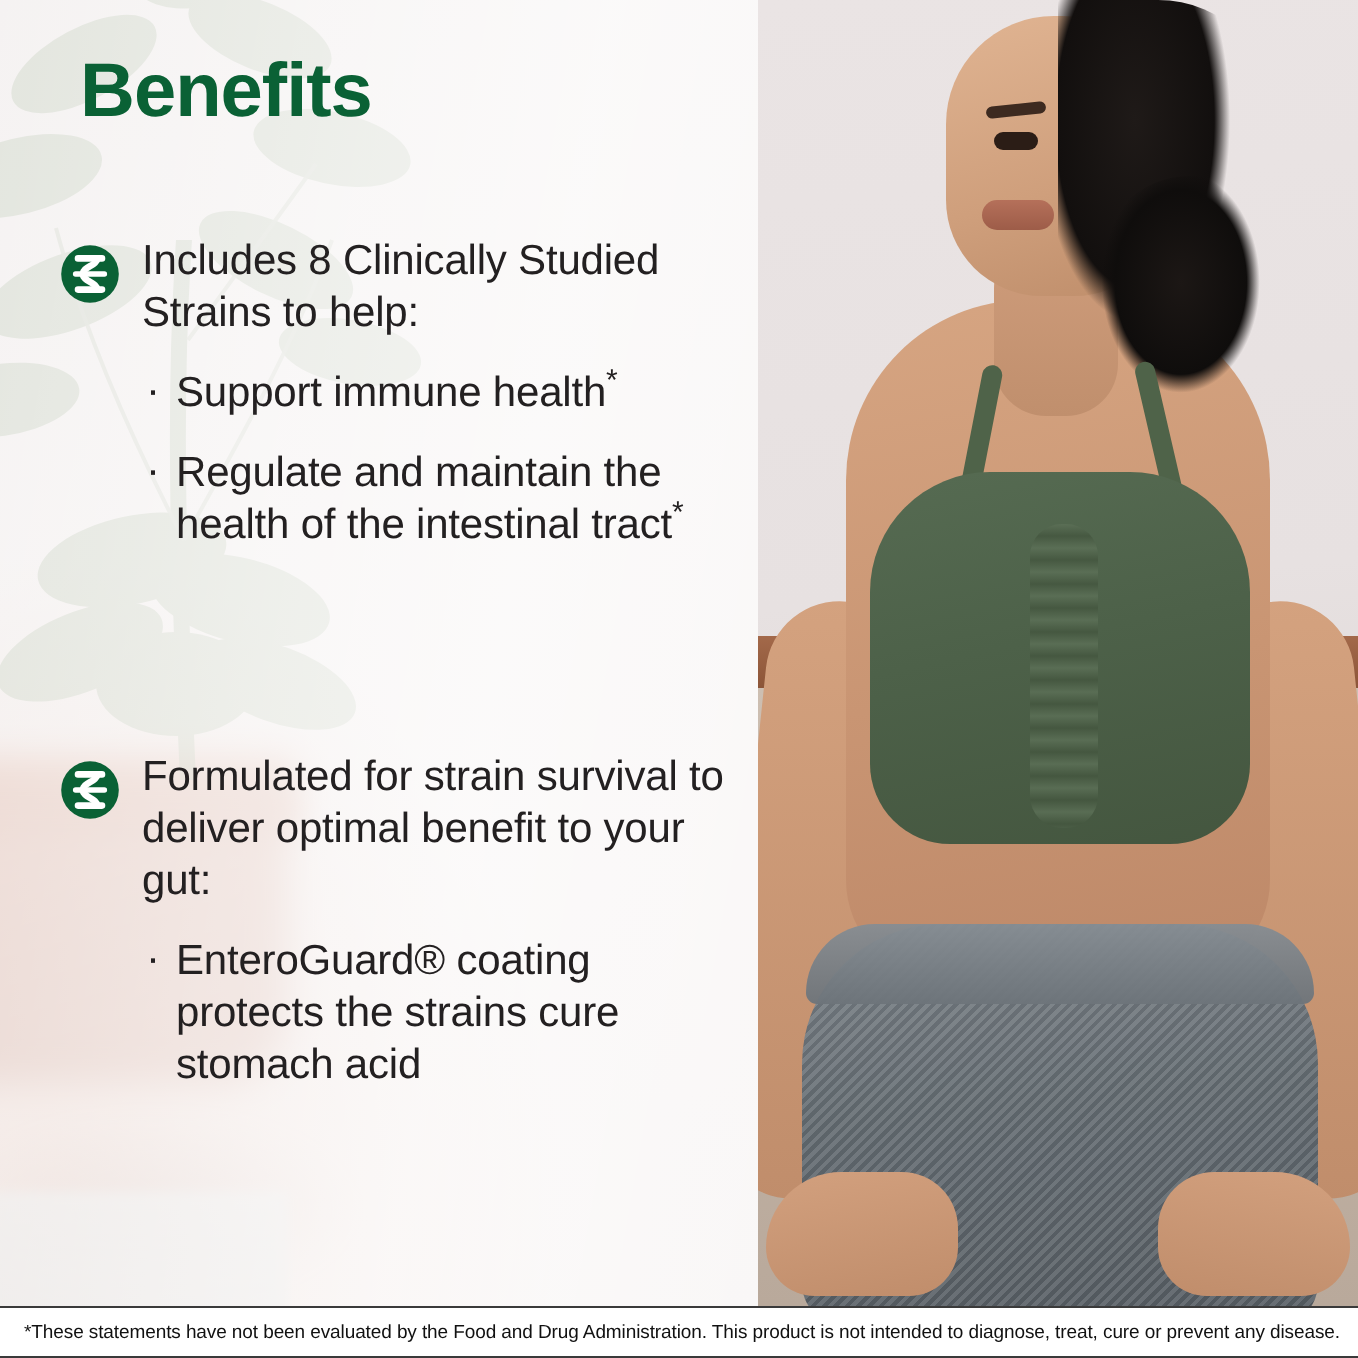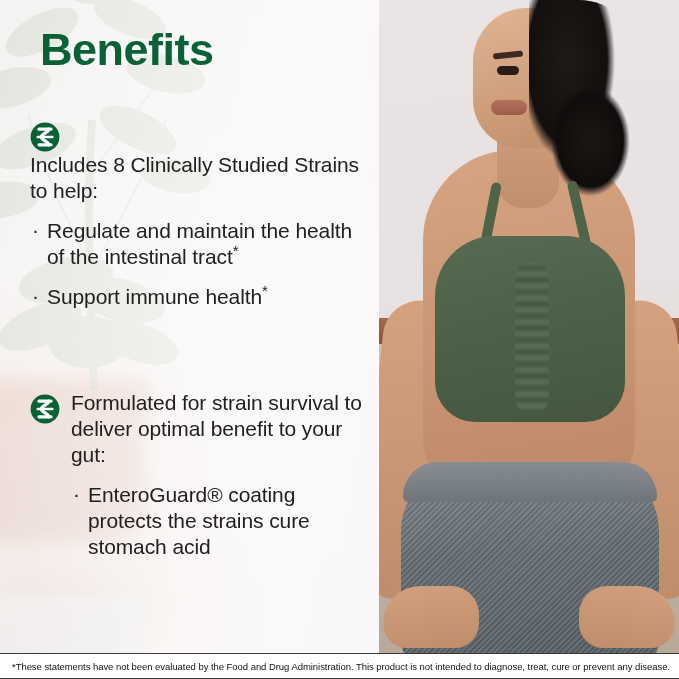--- a/index.html
+++ b/index.html
@@ -100,25 +100,25 @@
   .legging-tex{position:absolute;inset:0;background:repeating-linear-gradient(135deg, rgba(255,255,255,.10) 0 2px, rgba(0,0,0,.06) 2px 4px);border-radius:70px 70px 20px 20px;}
   .waistband{position:absolute;left:24px;top:462px;width:254px;height:40px;background:linear-gradient(180deg,#868d93,#6d747a);border-radius:50px 50px 8px 8px;opacity:.95;}
   .hand-l{position:absolute;left:4px;top:586px;width:96px;height:62px;background:linear-gradient(170deg,#d2a07e,#c08d6b);border-radius:40px 30px 26px 26px;}
   .hand-r{position:absolute;left:200px;top:586px;width:96px;height:62px;background:linear-gradient(190deg,#d2a07e,#c08d6b);border-radius:30px 40px 26px 26px;}
   .arm-l{position:absolute;left:-8px;top:300px;width:74px;height:300px;background:linear-gradient(175deg,#d4a27f,#c08d6b);border-radius:40px;transform:rotate(6deg);}
   .arm-r{position:absolute;left:236px;top:300px;width:74px;height:300px;background:linear-gradient(185deg,#d4a27f,#c08d6b);border-radius:40px;transform:rotate(-6deg);}
 
   
   .title{
     position:absolute;left:40px;top:27px;
-    font-size:45px;font-weight:bold;letter-spacing:-.5px;line-height:1;
+    font-size:38px;font-weight:bold;letter-spacing:-.5px;line-height:1;
   }
   .block{position:absolute;display:flex;align-items:flex-start;}
-  .blk1{left:30px;top:118px;width:340px;flex-direction:column;}
-  .blk2{left:30px;top:390px;width:340px;}
+  .blk1{left:30px;top:118px;width:340px;}
+  .blk2{left:30px;top:376px;width:340px;}
   .gut-icon{flex:0 0 auto;width:30px;height:30px;margin-right:11px;margin-top:4px;}
   .gut-icon svg{display:block;width:30px;height:30px;}
   .blk-body{flex:1 1 auto;}
   .lead{
     font-size:21px;line-height:26px;color:#232021;font-weight:400;
     margin:0;letter-spacing:-.1px;
   }
   ul.bullets{list-style:none;margin:14px 0 0 0;padding:0;}
   ul.bullets li{
     position:relative;padding-left:17px;
@@ -190,22 +190,22 @@
         <svg viewBox="0 0 100 100" xmlns="http://www.w3.org/2000/svg">
           <circle cx="50" cy="50" r="48" fill="#0a6135"></circle>
           <path d="M30 24 H70 M30 76 H70" stroke="#ffffff" stroke-width="11" stroke-linecap="round"></path>
           <path d="M62 24 C62 36 38 38 38 50 C38 62 62 64 62 76" stroke="#ffffff" stroke-width="11" fill="none" stroke-linecap="round"></path>
           <path d="M26 50 H74" stroke="#ffffff" stroke-width="9" stroke-linecap="round"></path>
         </svg>
       </span>
       <div class="blk-body">
         <p class="lead">Includes 8 Clinically Studied Strains to help:</p>
         <ul class="bullets">
+          <li><span>Support immune health</span><span class="star">*</span></li>
           <li><span>Regulate and maintain the health of the intestinal tract</span><span class="star">*</span></li>
-          <li><span>Support immune health</span><span class="star">*</span></li>
         </ul>
       </div>
     </div>
 
     <div class="block blk2">
       <span class="gut-icon">
         <svg viewBox="0 0 100 100" xmlns="http://www.w3.org/2000/svg">
           <circle cx="50" cy="50" r="48" fill="#0a6135"></circle>
           <path d="M30 24 H70 M30 76 H70" stroke="#ffffff" stroke-width="11" stroke-linecap="round"></path>
           <path d="M62 24 C62 36 38 38 38 50 C38 62 62 64 62 76" stroke="#ffffff" stroke-width="11" fill="none" stroke-linecap="round"></path>

